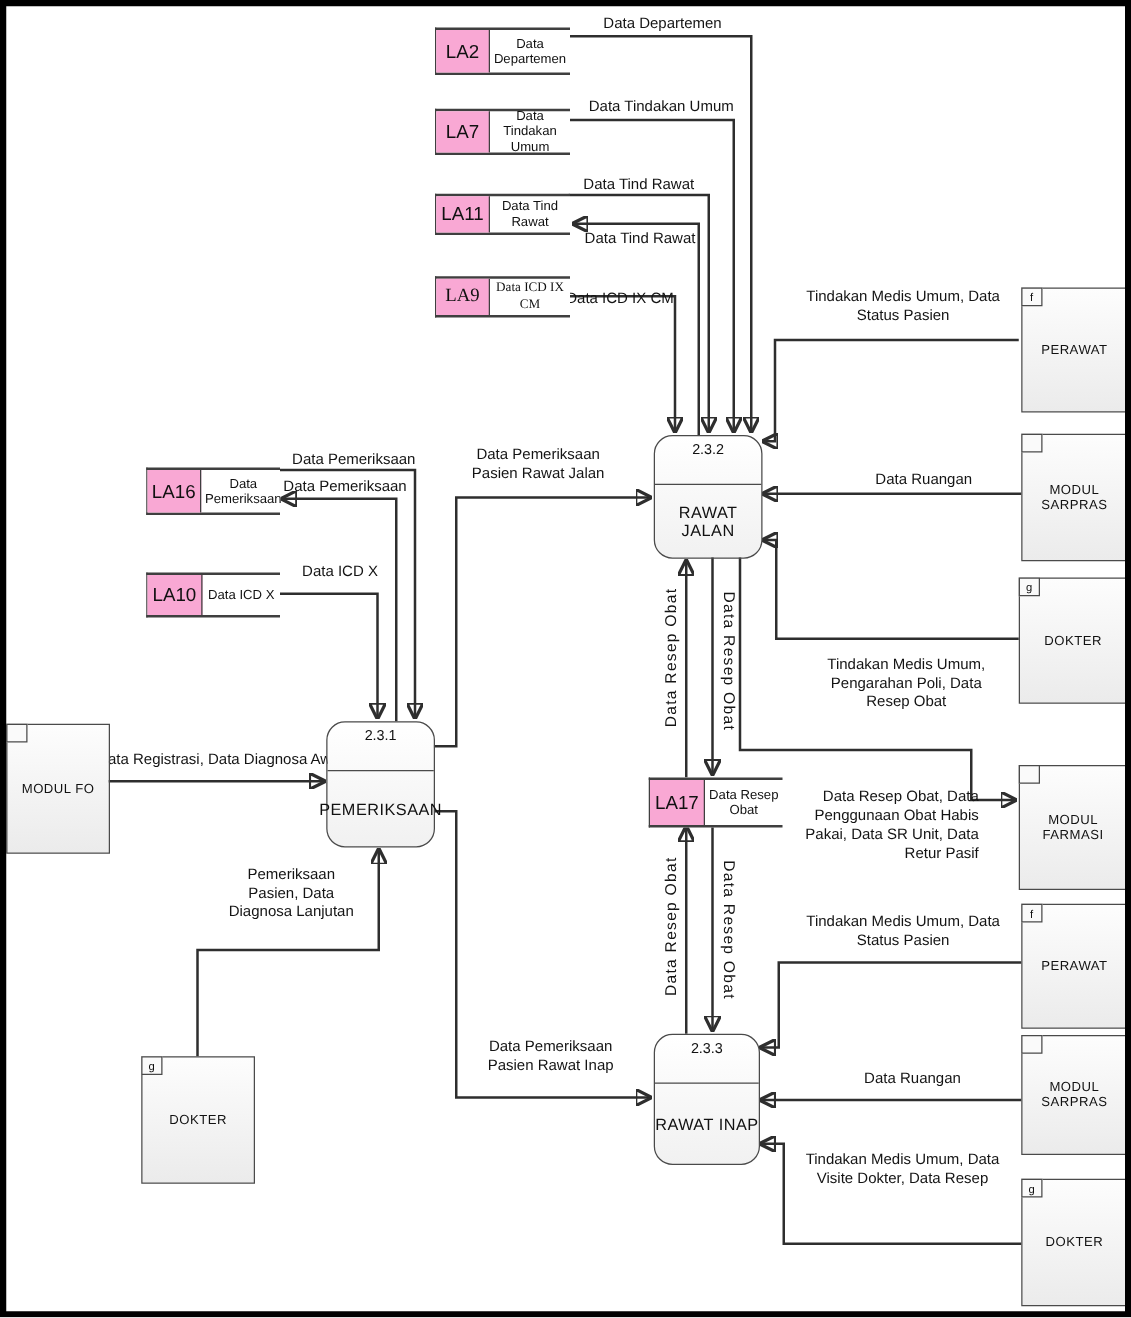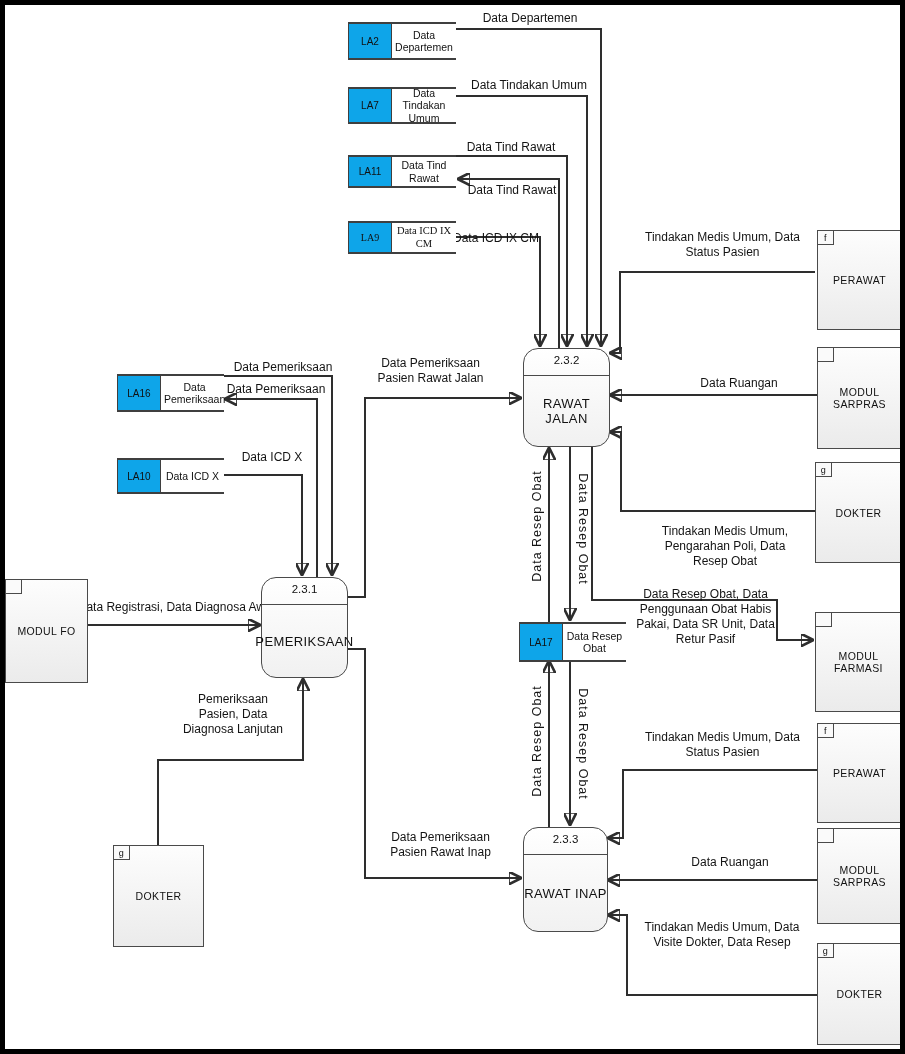--- a/index.html
+++ b/index.html
@@ -20,21 +20,21 @@
   }
   .rotl{transform:rotate(-90deg);}
   .rotr{transform:rotate(90deg);}
   .process{
     position:absolute;z-index:4;border:1.6px solid #4a4a4a;border-radius:15px;
     background:linear-gradient(180deg,#ffffff 0%,#f1f1f1 100%);
     display:flex;flex-direction:column;
   }
   .process .hdr{
     border-bottom:1.6px solid #4a4a4a;text-align:center;font-size:11.5px;
-    padding:5px 0 9px 0;
+    padding:5px 0 21px 0;
   }
   .process .body{
     flex:1;display:flex;align-items:center;justify-content:center;
     font-size:13px;letter-spacing:.4px;text-align:center;
   }
   .entity{
     position:absolute;z-index:4;border:1.5px solid #4a4a4a;
     background:linear-gradient(180deg,#fdfdfd 0%,#ebebeb 100%);
     display:flex;align-items:center;justify-content:center;
     font-size:10.5px;letter-spacing:.4px;text-align:center;
@@ -42,22 +42,22 @@
   .entity .tag{
     position:absolute;top:-1px;left:-1px;width:15px;height:13px;
     border:1.2px solid #4a4a4a;background:#fafafa;font-size:9px;
     display:flex;align-items:center;justify-content:center;
   }
   .store{
     position:absolute;z-index:4;display:flex;background:#fff;
     border-top:2px solid #3f3f3f;border-bottom:2px solid #3f3f3f;border-left:1.5px solid #3f3f3f;
   }
   .store .sid{
-    background:#0ea5e9;border-right:1.5px solid #3f3f3f;min-width:34px;
-    display:flex;align-items:center;justify-content:center;font-size:10px;padding:0 4px;
+    background:#f9a8d4;border-right:1.5px solid #3f3f3f;min-width:34px;
+    display:flex;align-items:center;justify-content:center;font-size:15px;padding:0 4px;
   }
   .store .snm{
     flex:1;display:flex;align-items:center;justify-content:center;
     font-size:10.5px;line-height:1.15;text-align:center;padding:0 3px;
   }
 </style>
 </head>
 <body>
 
 <div id="canvas">
@@ -181,21 +181,21 @@
   <div class="lbl" style="left:640px;top:230px;width:165px;">Tindakan Medis Umum, Data Status Pasien</div>
   <div class="lbl" style="left:664px;top:376px;width:150px;">Data Ruangan</div>
   <div class="lbl" style="left:650px;top:524px;width:150px;">Tindakan Medis Umum, Pengarahan Poli, Data Resep Obat</div>
   <div class="lbl" style="left:368px;top:356px;width:125px;">Data Pemeriksaan Pasien Rawat Jalan</div>
   <div class="lbl" style="left:378px;top:830px;width:125px;">Data Pemeriksaan Pasien Rawat Inap</div>
   <div class="lbl" style="left:208px;top:360px;width:150px;">Data Pemeriksaan</div>
   <div class="lbl" style="left:201px;top:382px;width:150px;">Data Pemeriksaan</div>
   <div class="lbl" style="left:197px;top:450px;width:150px;">Data ICD X</div>
   <div class="lbl" style="left:76px;top:600px;width:200px;">Data Registrasi, Data Diagnosa Awal</div>
   <div class="lbl" style="left:178px;top:692px;width:110px;">Pemeriksaan Pasien, Data Diagnosa Lanjutan</div>
-  <div class="lbl" style="left:628px;top:587px;width:155px;">Data Resep Obat, Data Penggunaan Obat Habis Pakai, Data SR Unit, Data Retur Pasif</div>
+  <div class="lbl" style="left:628px;top:630px;width:155px;text-align:right;">Data Resep Obat, Data Penggunaan Obat Habis Pakai, Data SR Unit, Data Retur Pasif</div>
   <div class="lbl" style="left:640px;top:730px;width:165px;">Tindakan Medis Umum, Data Status Pasien</div>
   <div class="lbl" style="left:655px;top:855px;width:150px;">Data Ruangan</div>
   <div class="lbl" style="left:638px;top:920px;width:168px;">Tindakan Medis Umum, Data Visite Dokter, Data Resep</div>
 
   <div class="vl rotl" style="left:462px;top:519px;width:150px;">Data Resep Obat</div>
   <div class="vl rotr" style="left:508px;top:522px;width:150px;">Data Resep Obat</div>
   <div class="vl rotl" style="left:462px;top:734px;width:150px;">Data Resep Obat</div>
   <div class="vl rotr" style="left:508px;top:737px;width:150px;">Data Resep Obat</div>
 </div>
 

